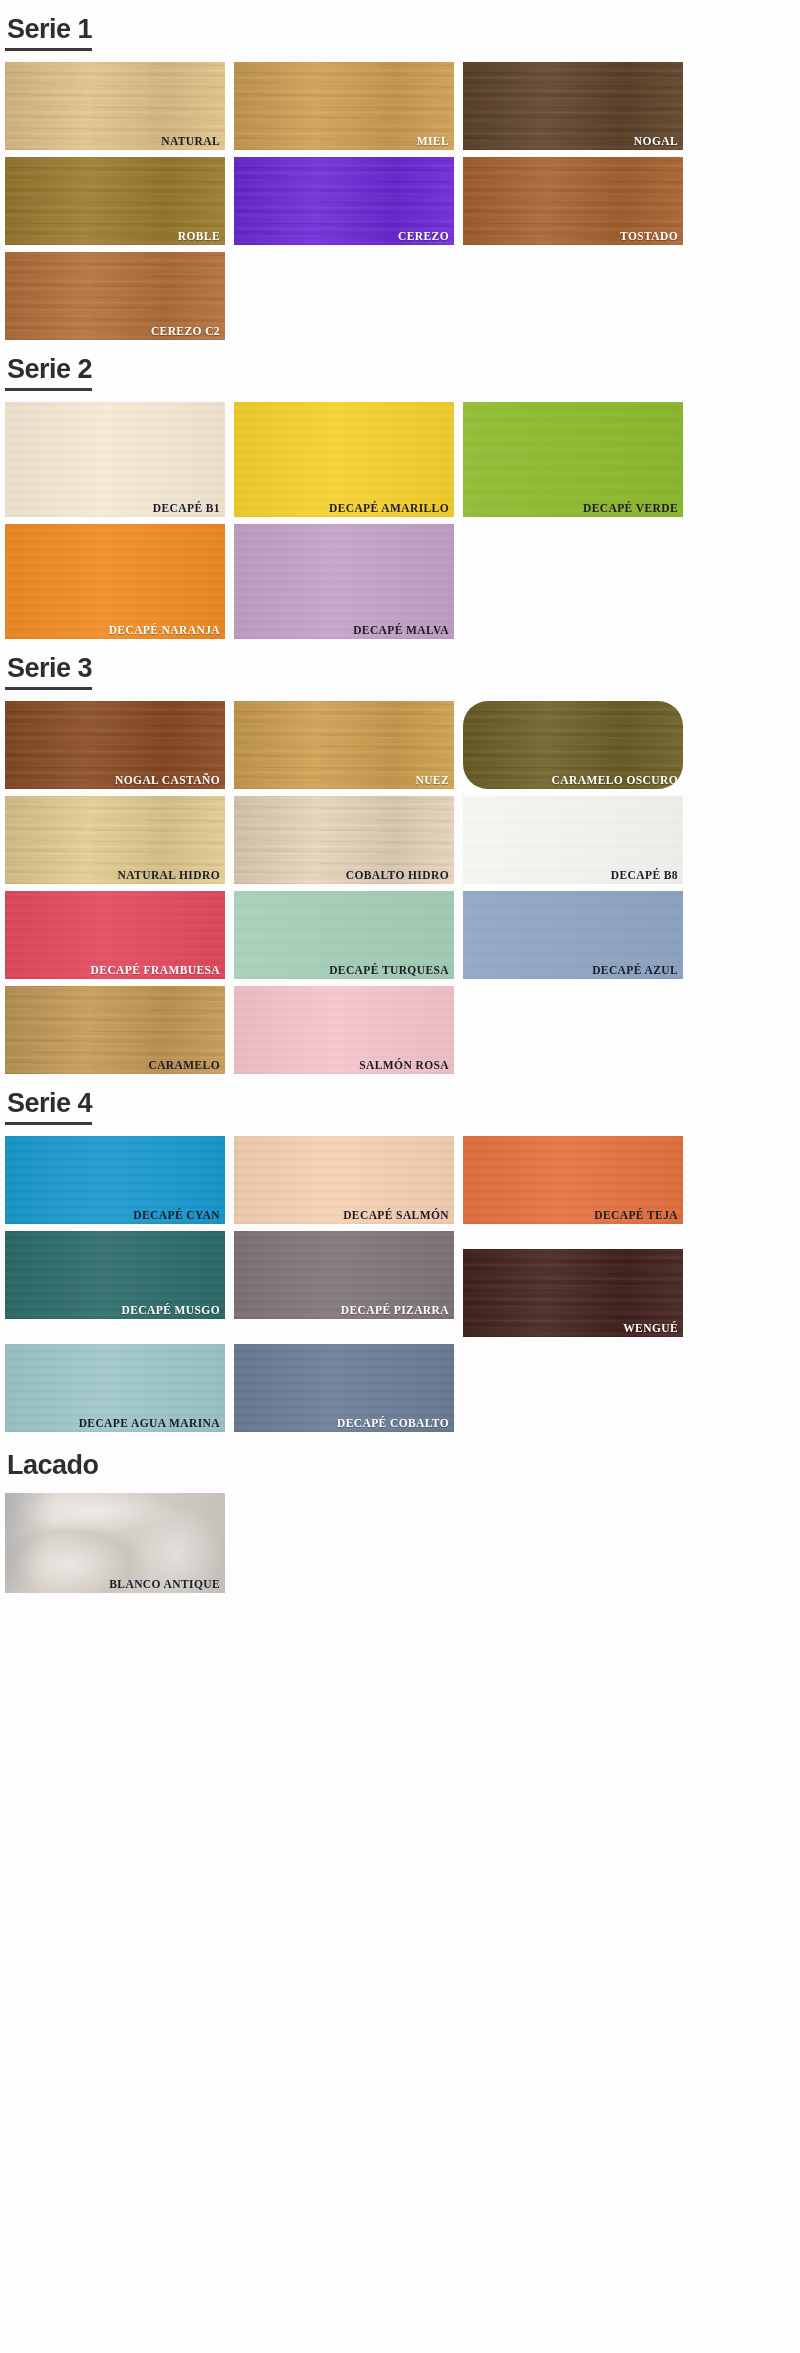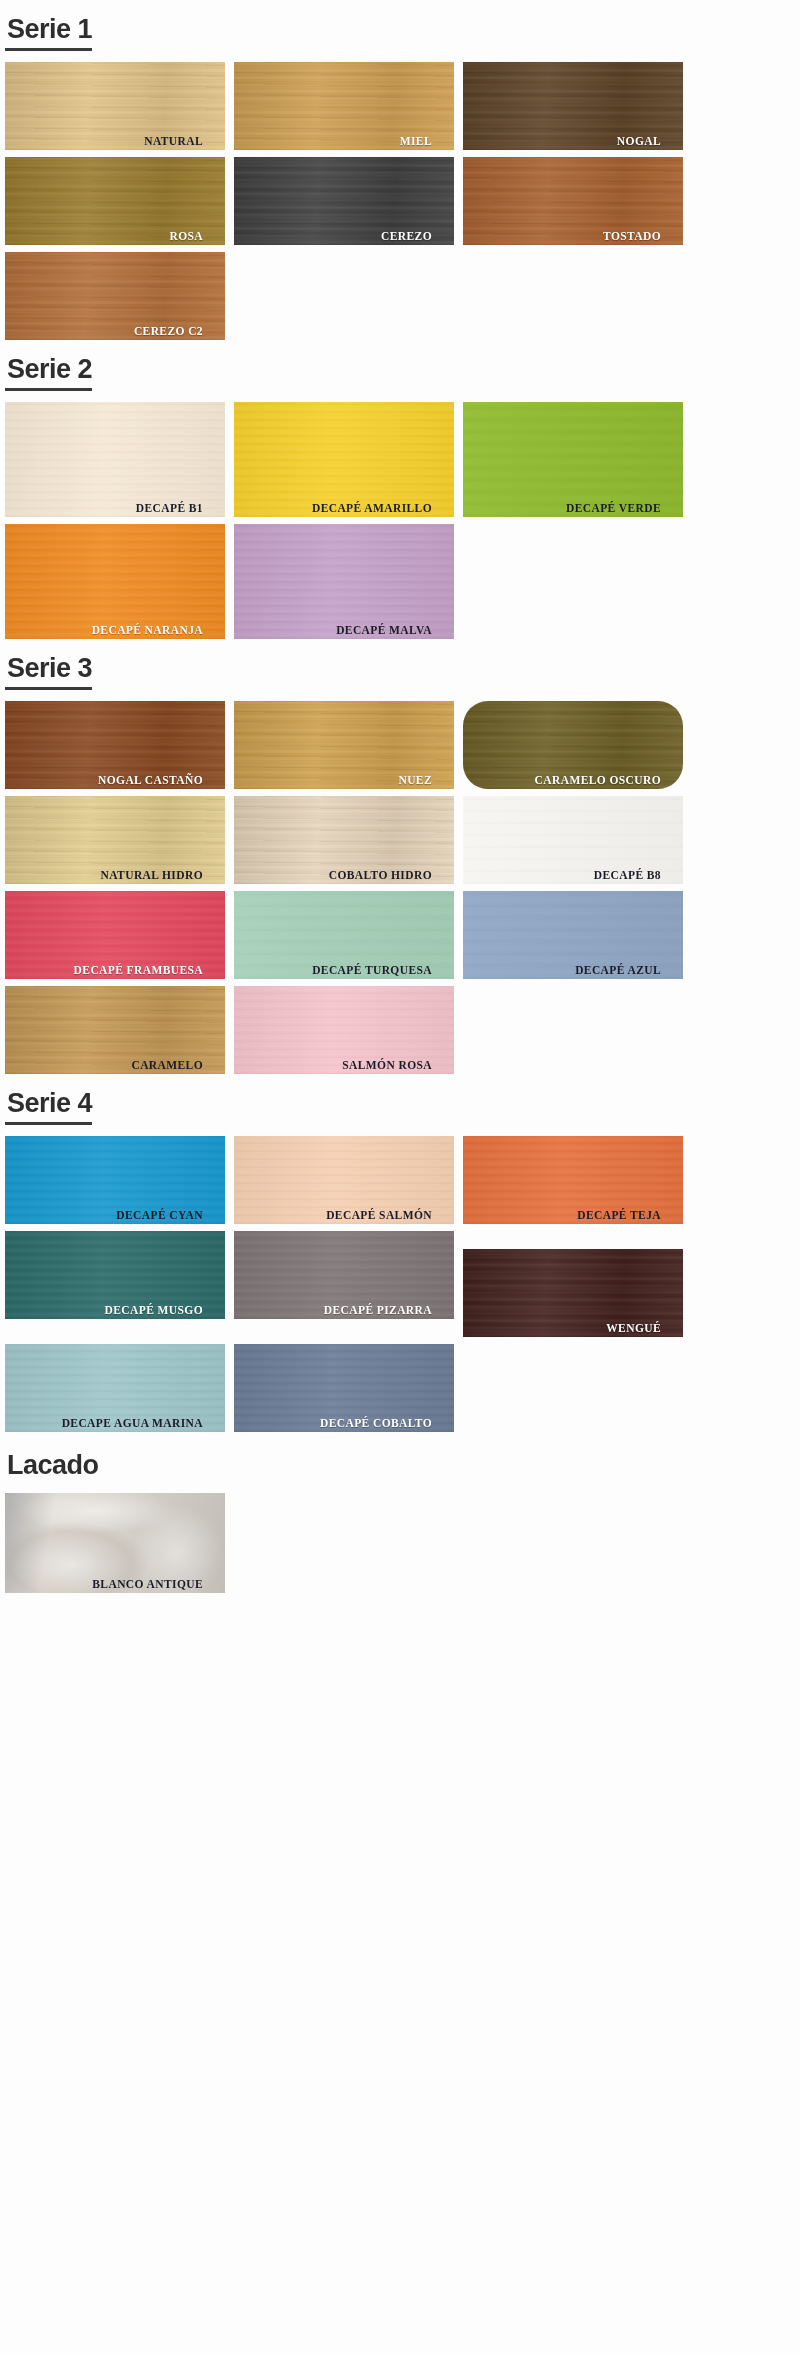--- a/index.html
+++ b/index.html
@@ -44,21 +44,21 @@
   }
 
   .swatch .grain {
     position: absolute;
     inset: 0;
     pointer-events: none;
   }
 
   .swatch-label {
     position: absolute;
-    right: 22px;
+    right: 5px;
     bottom: 3px;
     font-family: "Liberation Serif", serif;
     font-size: 11.5px;
     font-weight: 600;
     letter-spacing: 0.4px;
     white-space: nowrap;
     z-index: 3;
   }
   .lbl-light { color: #ffffff; text-shadow: 0 1px 1px rgba(0,0,0,.35); }
   .lbl-dark  { color: #1c1c28; }
@@ -121,23 +121,23 @@
           <div class="swatch h-s1" style="background: rgb(208, 160, 83);">
             <div class="grain grain-wood"></div>
             <div class="swatch-label lbl-light">MIEL</div>
           </div>
           <div class="swatch h-s1" style="background: rgb(94, 67, 40);">
             <div class="grain grain-wood"></div>
             <div class="swatch-label lbl-light">NOGAL</div>
           </div>
           <div class="swatch h-s1" style="background: rgb(155, 124, 46);">
             <div class="grain grain-wood"></div>
-            <div class="swatch-label lbl-light">ROSA</div>
-          </div>
-          <div class="swatch h-s1" style="background: #404040;">
+            <div class="swatch-label lbl-light">ROBLE</div>
+          </div>
+          <div class="swatch h-s1" style="background: #6d28d9;">
             <div class="grain grain-wood"></div>
             <div class="swatch-label lbl-light">CEREZO</div>
           </div>
           <div class="swatch h-s1" style="background: rgb(169, 98, 47);">
             <div class="grain grain-wood"></div>
             <div class="swatch-label lbl-light">TOSTADO</div>
           </div>
           <div class="swatch h-s1" style="background: rgb(181, 112, 58);">
             <div class="grain grain-wood"></div>
             <div class="swatch-label lbl-light">CEREZO C2</div>

